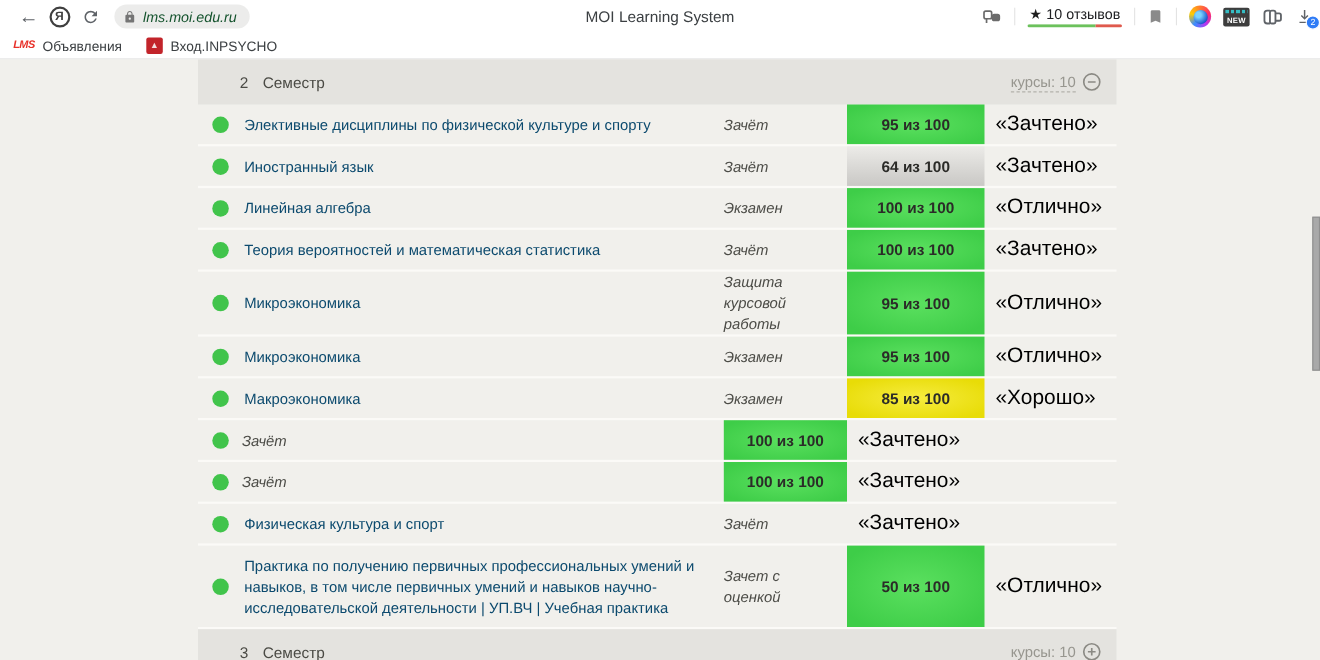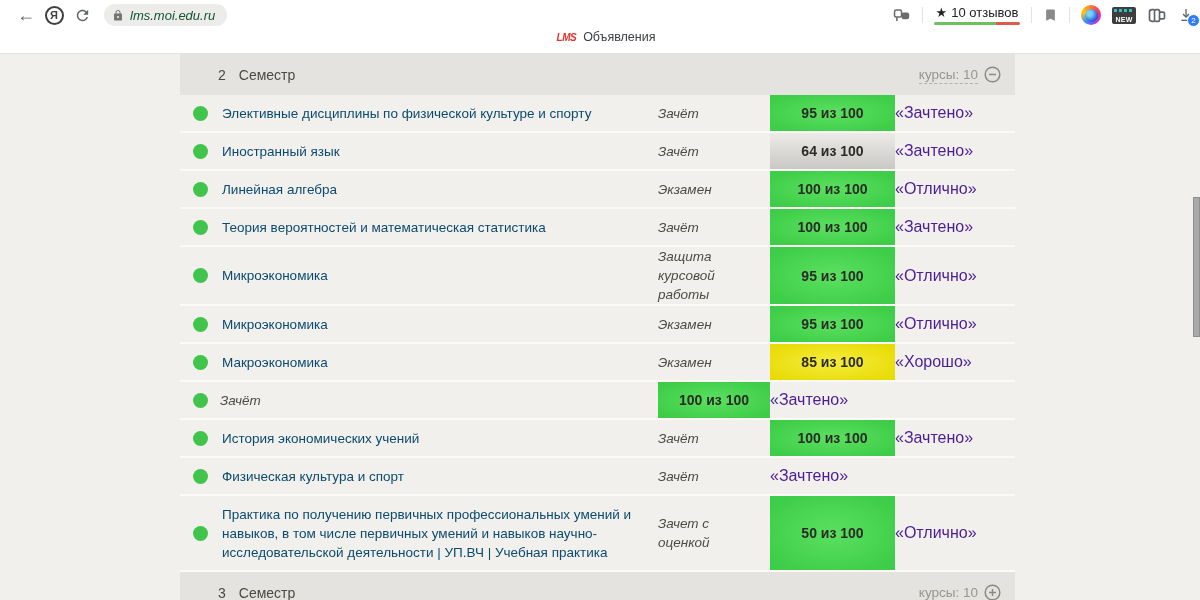--- a/index.html
+++ b/index.html
@@ -35,21 +35,21 @@
     display:flex; align-items:flex-end; justify-content:center; cursor:pointer; }
   .new-icon .lights { position:absolute; top:2px; left:2px; right:2px; height:3px;
     background:repeating-linear-gradient(90deg,#35bdc4 0 3px,#3d3d3d 3px 5px); }
   .new-label { color:#ffffff; font-size:7px; font-weight:bold; line-height:9px; letter-spacing:.3px; }
   .dl-wrap { position:relative; cursor:pointer; }
   .dl-badge { position:absolute; right:-6px; bottom:-4px; width:13px; height:13px; border-radius:50%;
     background:#2f7cf6; color:#fff; font-size:8px; display:flex; align-items:center; justify-content:center;
     border:1px solid #fff; }
 
   .bookmarks-bar { height:24px; display:flex; align-items:center; gap:22px; padding-left:12px;
-    border-bottom:1px solid #e4e4e4;flex-direction:column; }
+    border-bottom:1px solid #e4e4e4; }
   .bm-item { display:flex; align-items:center; gap:7px; font-size:12.5px; color:#3c4043; cursor:pointer; }
   .lms-logo { color:#e8312a; font-weight:bold; font-style:italic; font-size:10px; letter-spacing:-0.5px; }
   .inpsycho-logo { width:15px; height:15px; background:#c2242a; border-radius:2px; color:#f3dede;
     font-size:8px; display:flex; align-items:center; justify-content:center; }
 
   
   .content { position:absolute; top:54px; left:0; width:1200px; height:546px; background:#f1f0ec; }
   .grades-table { position:absolute; left:180px; top:0; width:835px; }
 
   .section-header { background:#e4e3df; height:41px; display:flex; align-items:center;
@@ -65,21 +65,21 @@
   .grade-row:nth-child(11) { min-height:76px; }
   .cell-dot { display:flex; justify-content:center; }
   .dot { width:15px; height:15px; border-radius:50%; background:#41c44b; }
   .cell-name { font-size:13.5px; color:#0c4a6e; line-height:19px; padding:5px 14px 5px 2px; cursor:pointer; }
   .cell-type { font-size:13.5px; color:#4b4b46; line-height:19px; padding-right:6px;font-style:italic; }
   .cell-badge { align-self:stretch; display:flex; align-items:center; justify-content:center;
     font-size:14px; font-weight:600; color:#2b2b28; }
   .badge-green { background:radial-gradient(ellipse at center, #5be05f 0%, #3ecd48 85%); }
   .badge-yellow { background:radial-gradient(ellipse at center, #f6ec3f 0%, #e8dc07 85%); }
   .badge-gray { background:linear-gradient(#ecebe8 0%, #c9c8c5 100%); }
-  .cell-grade { font-size:16px; color:#4c1d95; }
+  .cell-grade { font-size:19px; color:#000000; padding-left:10px; }
 
   .scrollbar-thumb { position:absolute; right:0; top:143px; width:7px; height:140px;
     background:#a9a9a9; border:1px solid #8f8f8f; cursor:pointer; }
   svg { display:block; }
 </style>
 </head>
 <body>
 
 <div class="chrome">
   <div class="toolbar">
@@ -93,20 +93,21 @@
         </svg>
     </div>
     <div class="addr-pill">
       <span>
         <svg width="12" height="13" viewBox="0 0 24 24">
             <path fill="#757575" d="M18 8h-1V6c0-2.76-2.24-5-5-5S7 3.24 7 6v2H6c-1.1 0-2 .9-2 2v10c0 1.1.9 2 2 2h12c1.1 0 2-.9 2-2V10c0-1.1-.9-2-2-2zm-6 9c-1.1 0-2-.9-2-2s.9-2 2-2 2 .9 2 2-.9 2-2 2zm3.1-9H8.9V6c0-1.71 1.39-3.1 3.1-3.1 1.71 0 3.1 1.39 3.1 3.1v2z"></path>
           </svg>
       </span>
       <span class="addr-url">lms.moi.edu.ru</span>
     </div>
+    <div class="page-title">MOI Learning System</div>
 
     <div class="right-icons">
       <div>
         <svg width="19" height="17" viewBox="0 0 24 22" fill="none" stroke="#6b6b6b" stroke-width="2">
           <rect x="3" y="4" width="9" height="9" rx="2"></rect>
             <rect x="13" y="8" width="8" height="7" rx="2" fill="#6b6b6b"></rect>
             <path d="M6 13v5"></path>
           </svg>
       </div>
       <div class="vdiv"></div>
@@ -258,21 +259,20 @@
     </div>
     <div class="cell-type">Зачёт</div>
     <div class="cell-badge badge-green">100 из 100</div>
     <div class="cell-grade">«Зачтено»</div>
   </div>
 
   <div class="grade-row">
     <div class="cell-dot">
       <div class="dot"></div>
     </div>
-    <div class="cell-name">История экономических учений</div>
     <div class="cell-type">Зачёт</div>
     <div class="cell-badge badge-green">100 из 100</div>
     <div class="cell-grade">«Зачтено»</div>
   </div>
 
   <div class="grade-row">
     <div class="cell-dot">
       <div class="dot"></div>
     </div>
     <div class="cell-name">Физическая культура и спорт</div>

